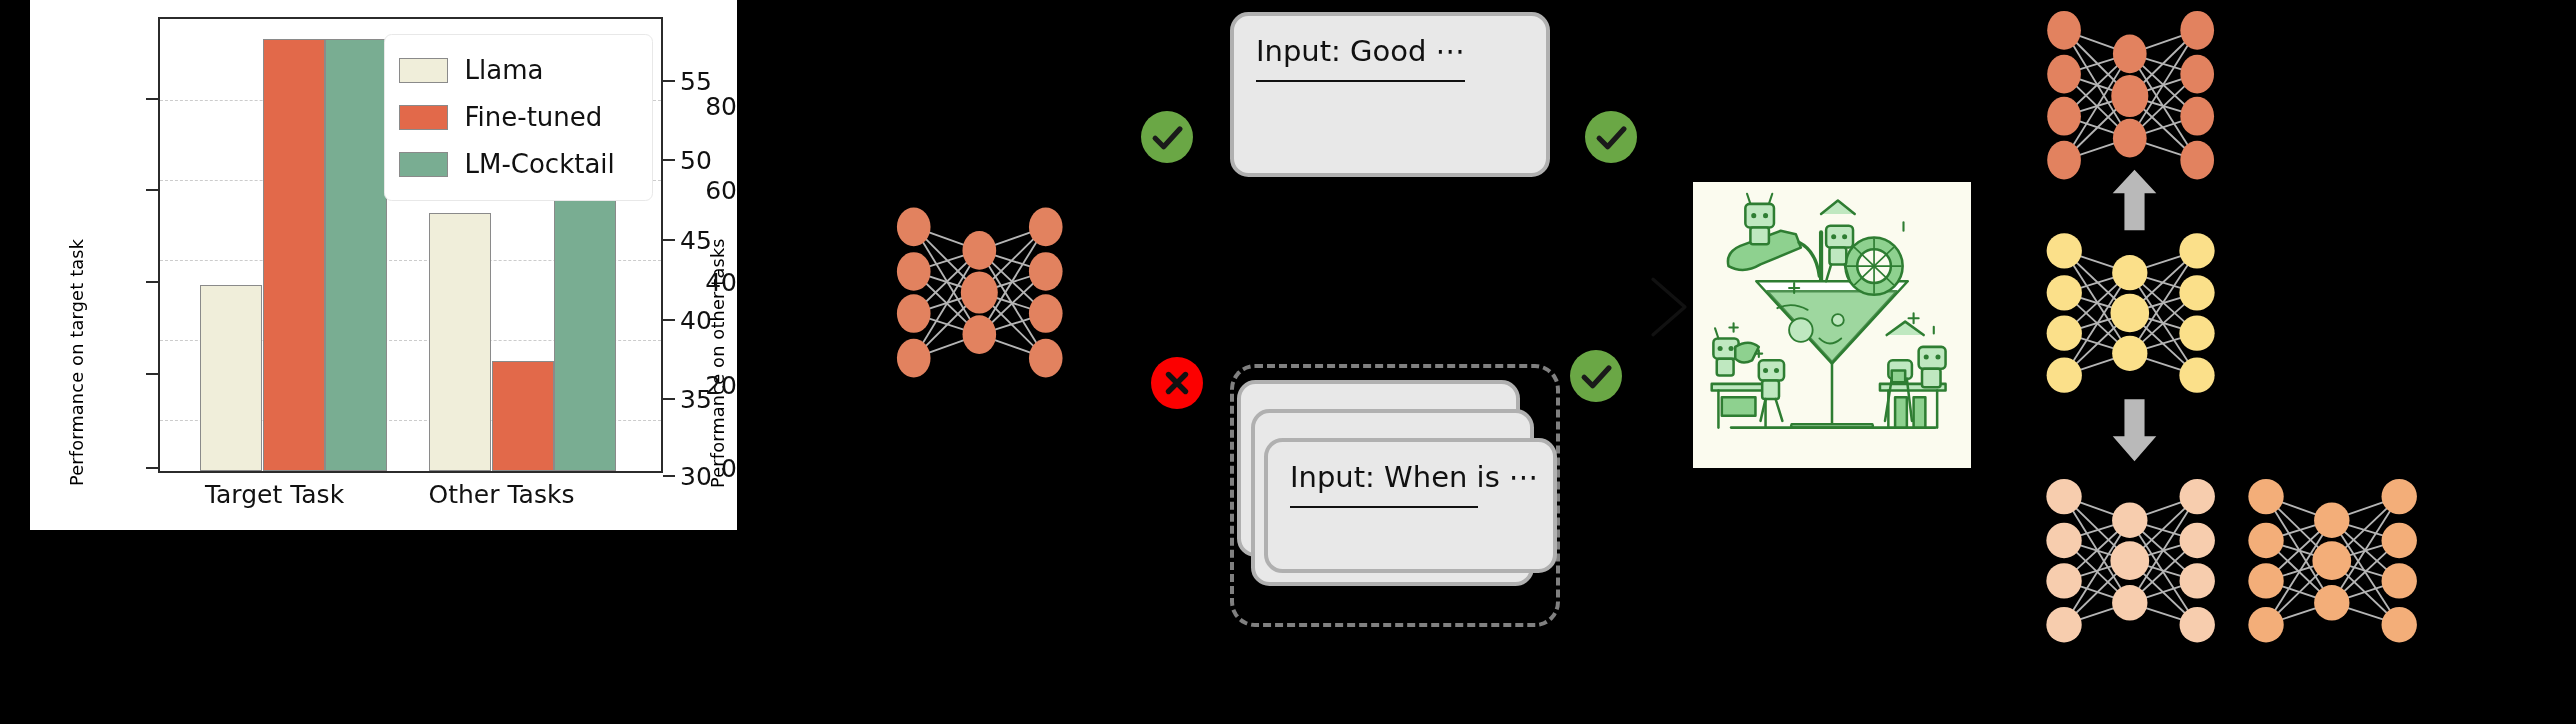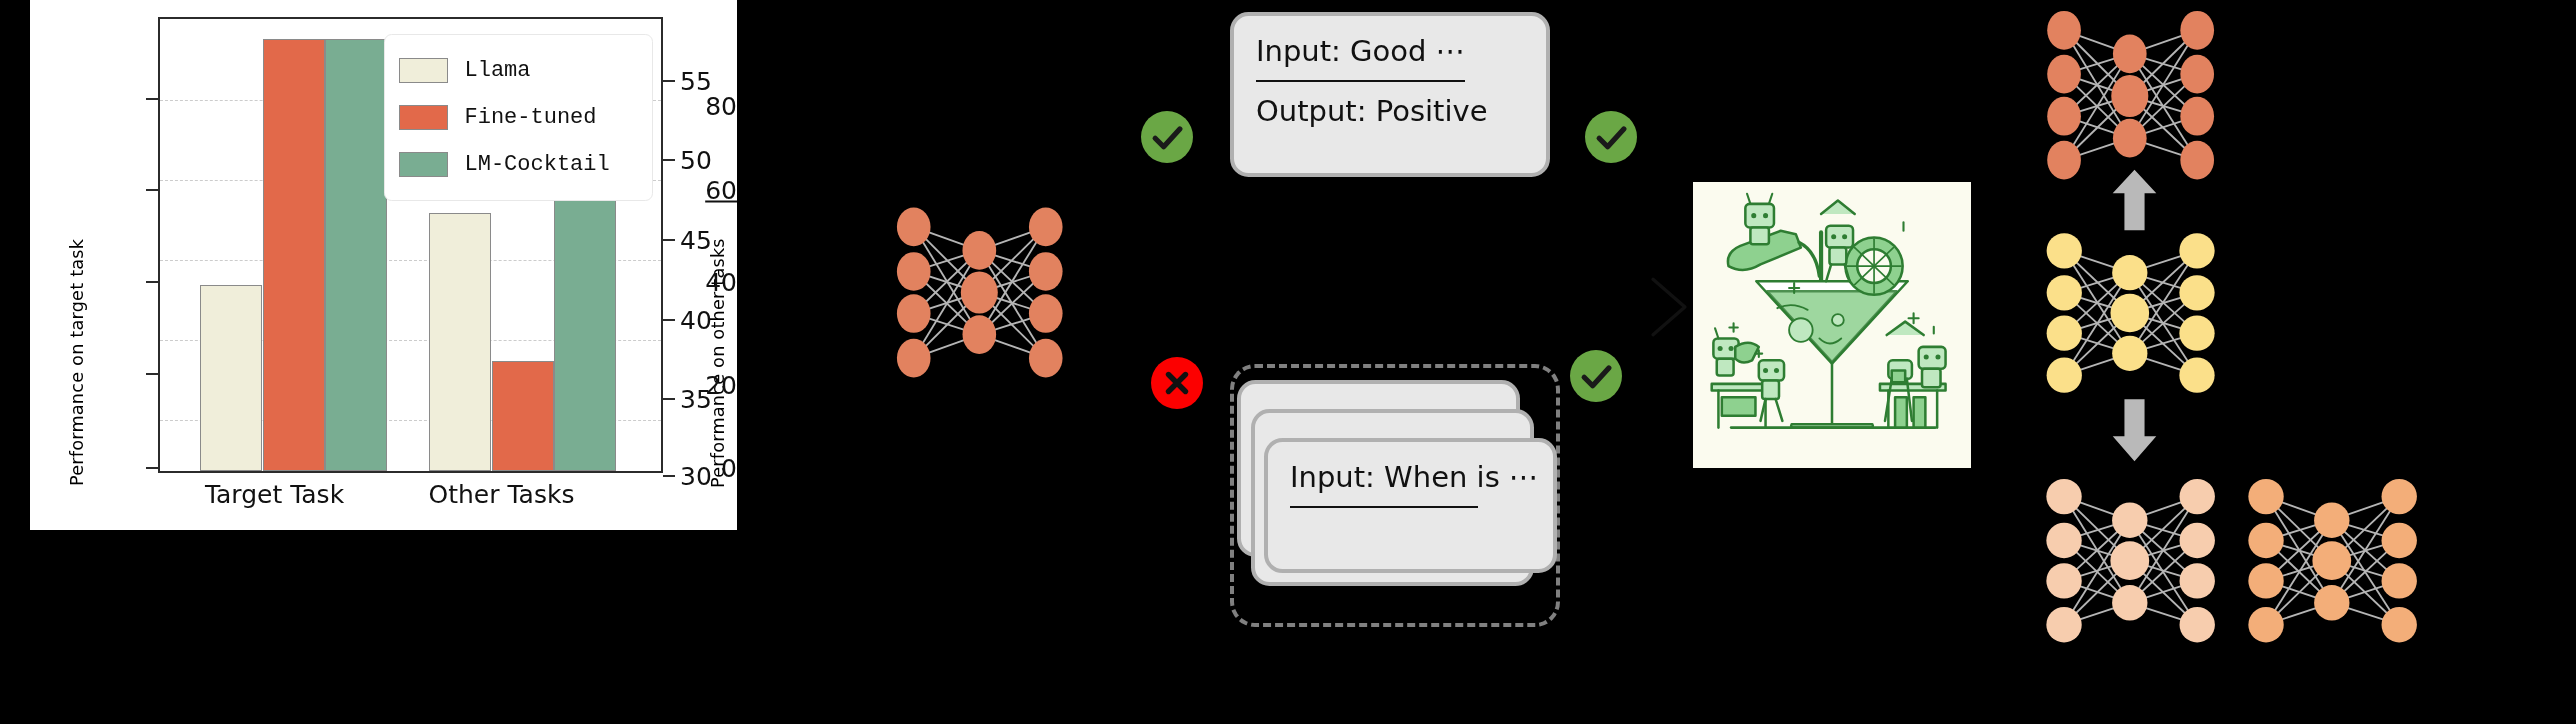--- a/index.html
+++ b/index.html
@@ -22,21 +22,21 @@
   .ytick{position:absolute;font-size:25px;color:#111;line-height:1;}
   .ytick-left{right:0;text-align:right;transform:translateY(-50%);}
   .ytick-right{left:0;text-align:left;transform:translateY(-50%);}
   .tickmark{position:absolute;width:11.8px;height:0;border-top:2.5px solid #2b2b2b;transform:translateY(-50%);}
   .xtick-label{position:absolute;font-size:25px;color:#111;text-align:center;top:480px;}
 
   .legend-box{position:absolute;left:352px;top:30px;width:269px;padding:11.8px 13.5px;
               background:#fff;border:1.7px solid #e8e8e8;border-radius:7.6px;box-sizing:border-box;}
   .legend-row{display:flex;align-items:center;height:47px;}
   .legend-swatch{width:47px;height:23.6px;border:1.7px solid #8a8a8a;margin-right:17px;flex:none;}
-  .legend-text{font-size:22px;color:#111;white-space:nowrap;font-family:Liberation Mono, monospace;}
+  .legend-text{font-size:26px;color:#111;white-space:nowrap;}
 
   
   #diagram{position:absolute;left:0;top:0;width:2576px;height:725px;}
 
   .card{position:absolute;background:#e8e8e8;border:4.2px solid #b0b0b0;border-radius:18.5px;
         box-sizing:border-box;}
   .card-inner{padding:18.5px 22px 17px 22px;}
   .card-line{font-size:29px;color:#111;white-space:nowrap;line-height:1.15;}
   .card-rule{height:0;border-top:2.5px solid #111;margin:11.8px 0 13.5px 0;width:78%;}
 
@@ -56,21 +56,21 @@
 </style>
 </head>
 <body>
 
 <div id="chart-panel">
 
   <div id="ylabel-left" class="axis-title">Performance on target task</div>
   <div id="ylabel-right" class="axis-title">Performance on other tasks</div>
 
   <div class="ytick ytick-left" style="top:106px;width:94px;">80</div>
-  <div class="ytick ytick-left" style="top:190px;width:94px;text-decoration:underline;">60</div>
+  <div class="ytick ytick-left" style="top:190px;width:94px;">60</div>
   <div class="ytick ytick-left" style="top:282px;width:94px;">40</div>
   <div class="ytick ytick-left" style="top:385px;width:94px;">20</div>
   <div class="ytick ytick-left" style="top:468px;width:94px;">0</div>
 
   <div class="tickmark" style="left:116px;top:99px;"></div>
   <div class="tickmark" style="left:116px;top:190px;"></div>
   <div class="tickmark" style="left:116px;top:282px;"></div>
   <div class="tickmark" style="left:116px;top:374px;"></div>
   <div class="tickmark" style="left:116px;top:468px;"></div>
 
@@ -166,21 +166,20 @@
         <ellipse cx="192" cy="135" rx="20" ry="23"></ellipse>
           <ellipse cx="192" cy="188" rx="20" ry="23"></ellipse>
       </g>
     </svg>
   </div>
 
   <div class="card" style="left:1230px;top:12px;width:320px;height:165px;">
     <div class="card-inner">
       <div class="card-line">Input: Good ⋯</div>
       <div class="card-rule"></div>
-      <div class="card-line">Output: Positive</div>
     </div>
   </div>
 
   <div class="badge badge-check" style="left:1141px;top:111px;width:52px;height:52px;">
     <svg width="37" height="37" viewBox="0 0 24 24">
       <path d="M4 12.5 L9.5 18 L20 6.5" stroke="#1a1a1a" stroke-width="3.4" fill="none" stroke-linecap="round" stroke-linejoin="round"></path>
     </svg>
   </div>
   <div class="badge badge-check" style="left:1585px;top:111px;width:52px;height:52px;">
     <svg width="37" height="37" viewBox="0 0 24 24">

